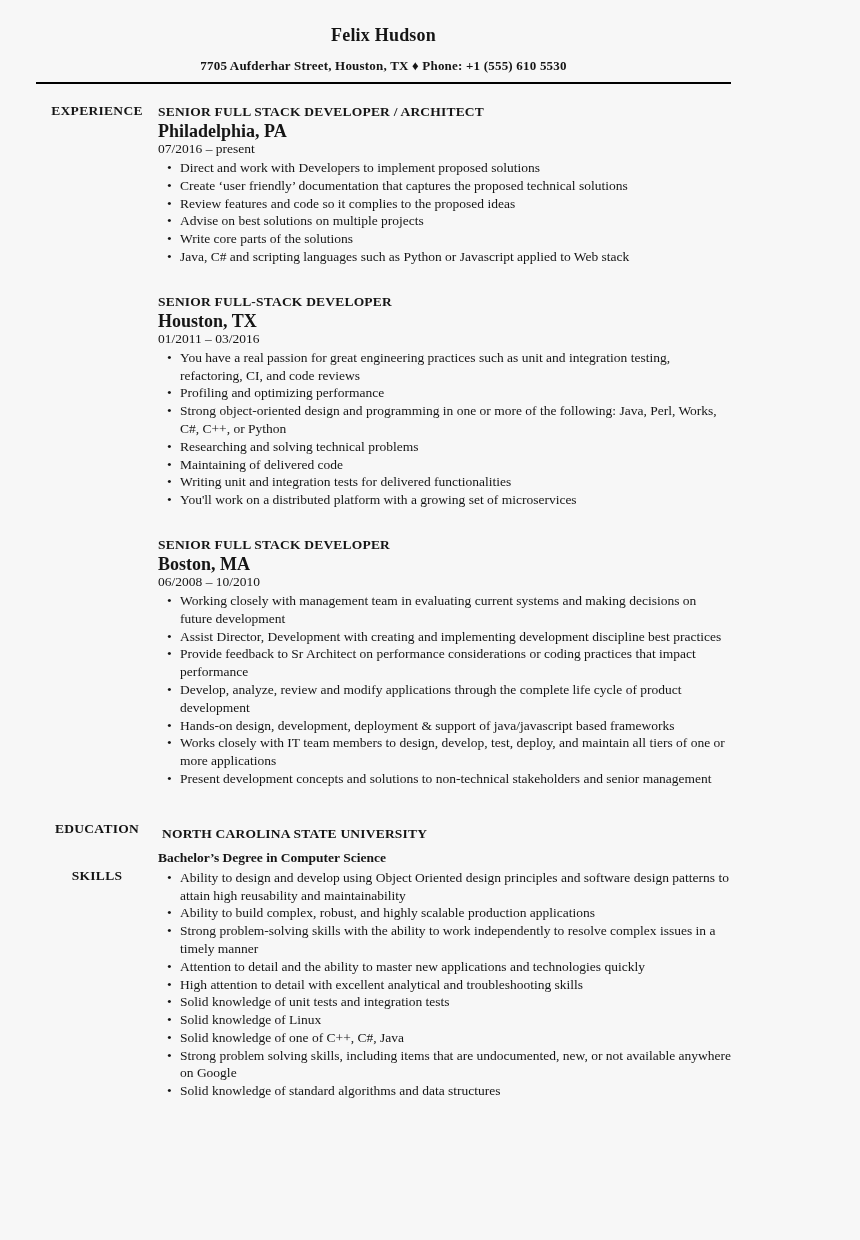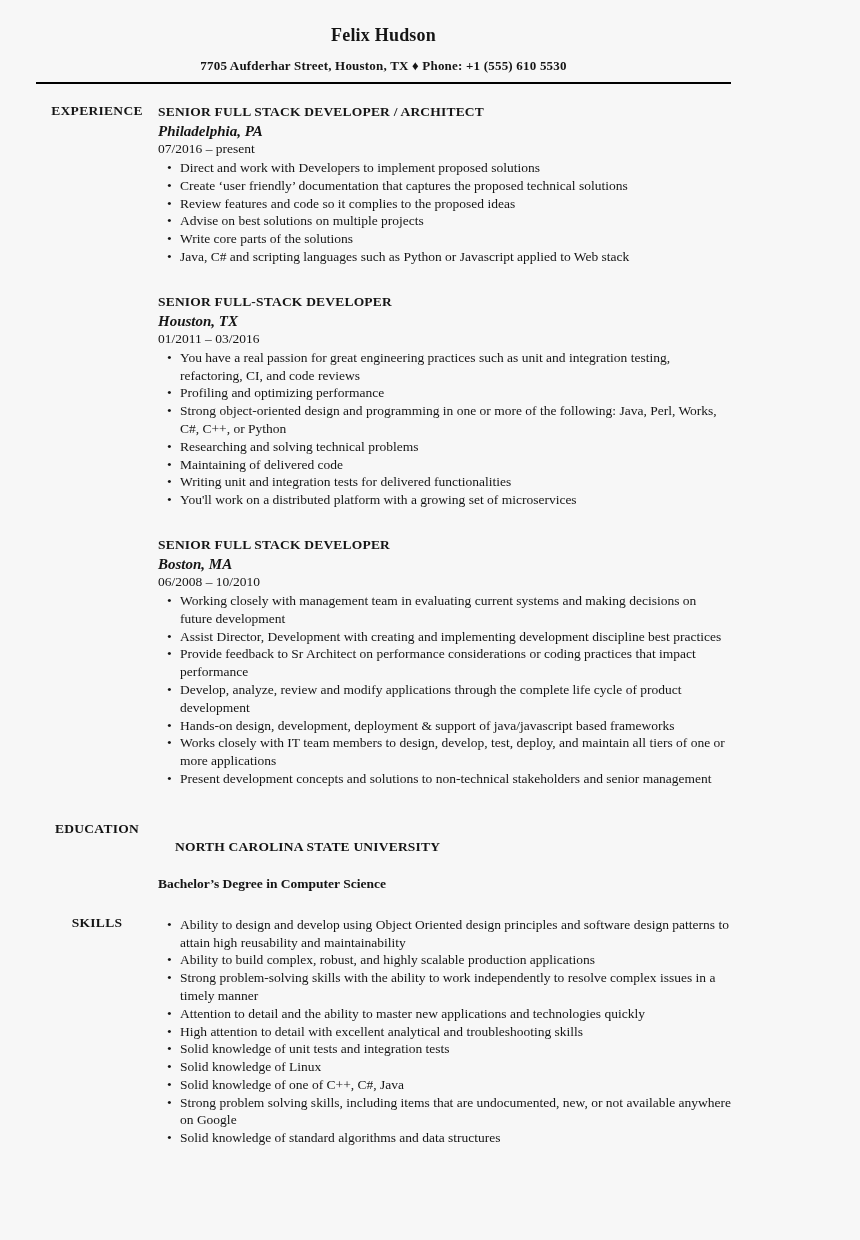--- a/index.html
+++ b/index.html
@@ -42,21 +42,21 @@
     border-top: 2.5px solid #000;
     margin: 8px 0 0 0;
   }
   
   .section {
     display: flex;
     align-items: flex-start;
   }
   .section-experience { margin-top: 18px; }
   .section-education  { margin-top: 32px; }
-  .section-skills     { margin-top: 21px; }
+  .section-skills     { }
   .section-label {
     flex: 0 0 122px;
     width: 122px;
     font-size: 13.5px;
     font-weight: bold;
     letter-spacing: 0.3px;
     padding-top: 1px;
     text-align: center;
   }
   .section-content {
@@ -66,24 +66,23 @@
   
   .job + .job { margin-top: 26px; }
   .job-title {
     font-size: 13.5px;
     font-weight: bold;
     margin: 0;
     line-height: 20px;
     letter-spacing: 0.2px;
   }
   .job-location {
-    font-size: 15px;
+    font-size: 18px;
     font-weight: bold;
     line-height: 19px;
-    font-style: italic;
   }
   .job-dates {
     font-size: 13.5px;
     line-height: 16px;
   }
   
   ul.bullets {
     list-style: none;
     margin: 2px 0 0 0;
     padding: 0 0 0 9px;
@@ -97,21 +96,21 @@
   ul.bullets li::before {
     content: "\2022";
     position: absolute;
     left: 0;
     top: 0;
   }
   
   .school {
     font-size: 13.5px;
     font-weight: bold;
-    margin: 17px;
+    margin: 4px;
     line-height: 20px;
     letter-spacing: 0.2px;
   }
   .degree {
     font-size: 13.5px;
     font-weight: bold;
     line-height: 19px;
   }
 </style>
 </head>

